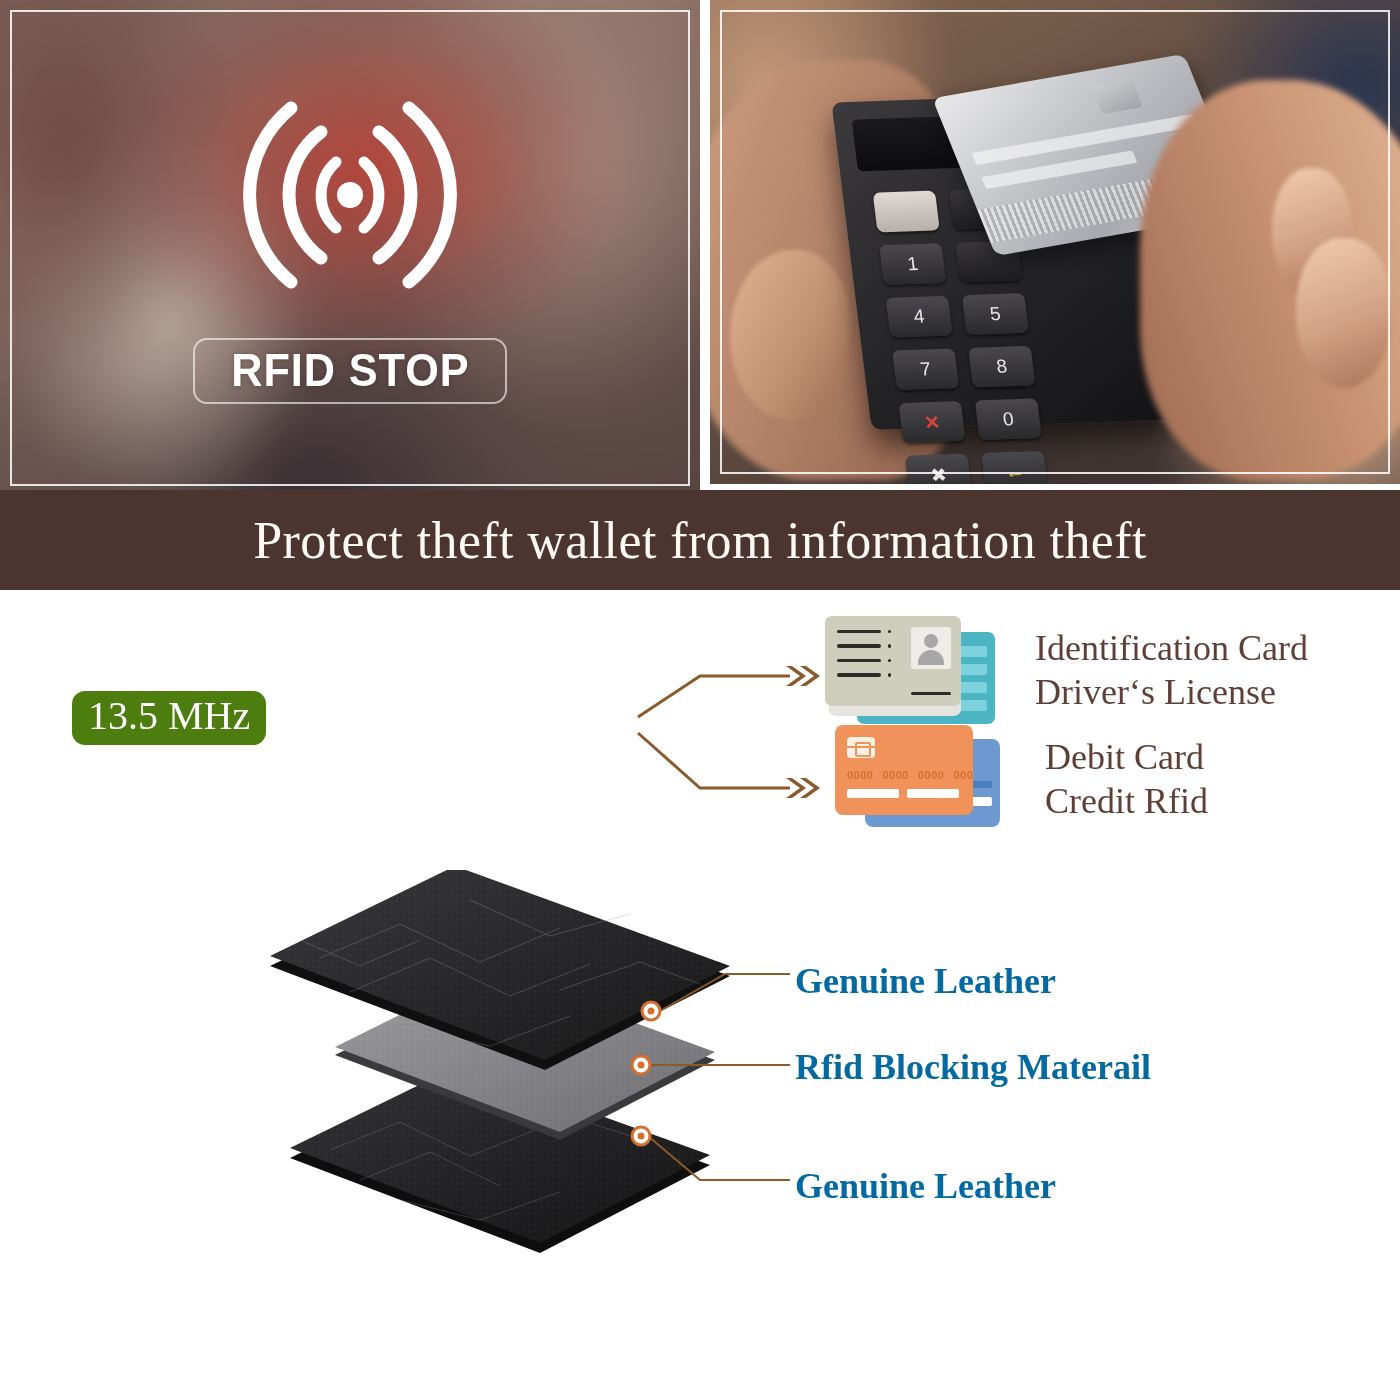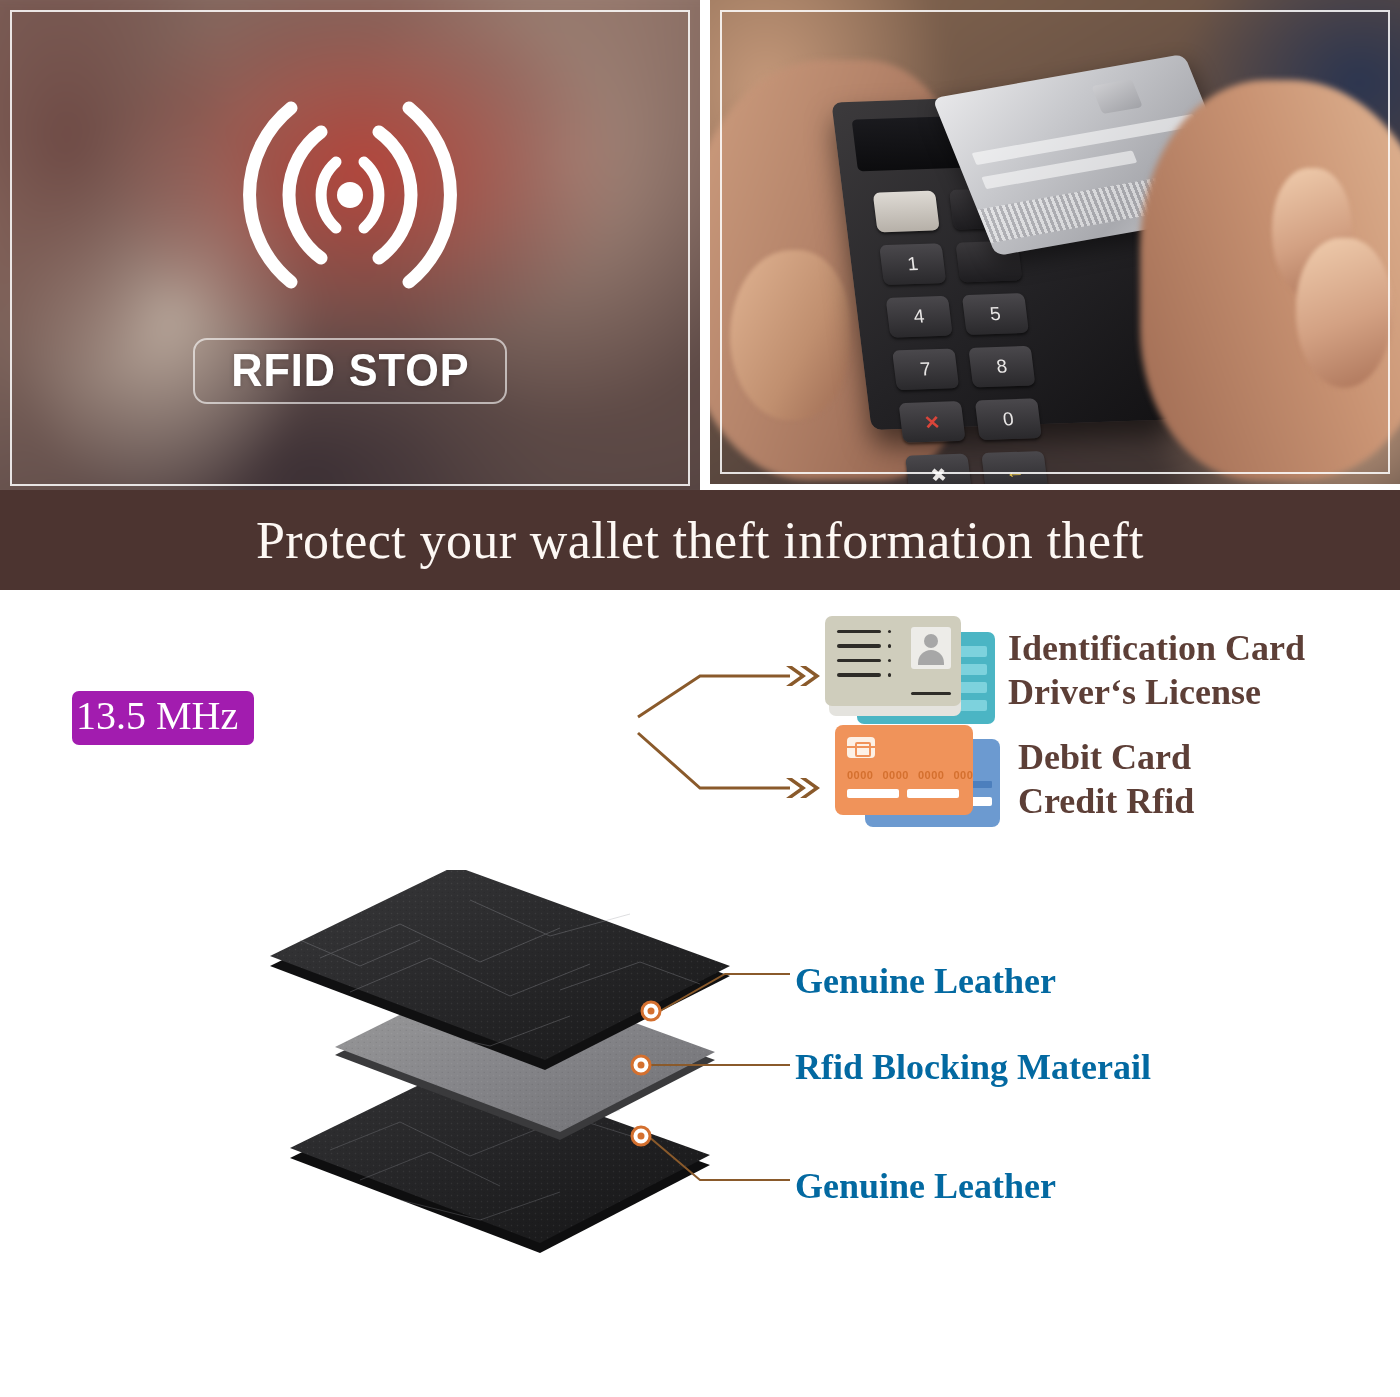--- a/index.html
+++ b/index.html
@@ -152,30 +152,30 @@
   }
 
   
   .freq-section { position: absolute; left: 0; top: 598px; width: 1400px; height: 272px; }
   .freq-line {
     position: absolute; left: 72px; top: 93px;
     display: flex; align-items: center; gap: 12px;
   }
   .freq-text { font-size: 40px; color: #5d3f37; white-space: nowrap; }
   .freq-badge {
-    background: #a21caf; color: #ffffff; border-radius: 7px;
-    padding: 5px 16px 9px 4px; font-size: 40px; line-height: 1; white-space: nowrap;
+    background: #4d7c0f; color: #ffffff; border-radius: 13px;
+    padding: 5px 16px 9px 16px; font-size: 40px; line-height: 1; white-space: nowrap;
   }
 
   .connector-svg { position: absolute; left: 0; top: 0; width: 1400px; height: 272px; pointer-events: none; }
 
   .card-item { position: absolute; display: flex; align-items: center; }
   .card-item.id-item  { left: 825px; top: 18px; }
   .card-item.pay-item { left: 835px; top: 127px; justify-content: center; }
-  .card-labels { margin-left: 13px; font-weight: bold; }
+  .card-labels { margin-left: 40px; }
   .card-labels div { font-size: 36px; color: #5d3f37; line-height: 1.22; white-space: nowrap; }
 
   
   .idcard-icon { position: relative; width: 170px; height: 110px; }
   .id-back {
     position: absolute; left: 32px; top: 16px; width: 138px; height: 92px;
     background: #4bb5c4; border-radius: 7px;
   }
   .id-back i {
     position: absolute; right: 8px; width: 34px; height: 11px;
@@ -337,21 +337,21 @@
 
     <div class="hand-right"></div>
     <div class="finger" style="right:48px;top:168px;"></div>
     <div class="finger" style="right:8px;top:238px;width:96px;height:150px;"></div>
 
     <div class="inner-frame"></div>
   </div>
 </div>
 
 <div class="band">
-  <h1>Protect your wallet theft information theft</h1>
+  <h1>Protect theft wallet from information theft</h1>
 </div>
 
 <div class="freq-section">
 
   <svg class="connector-svg" viewBox="0 0 1400 272">
     <g fill="none" stroke="#8a5a2b" stroke-width="3">
       <path d="M 638 119 L 700 78 L 790 78"></path>
       <path d="M 638 135 L 700 190 L 790 190"></path>
     </g>
     <g fill="#8a5a2b">

